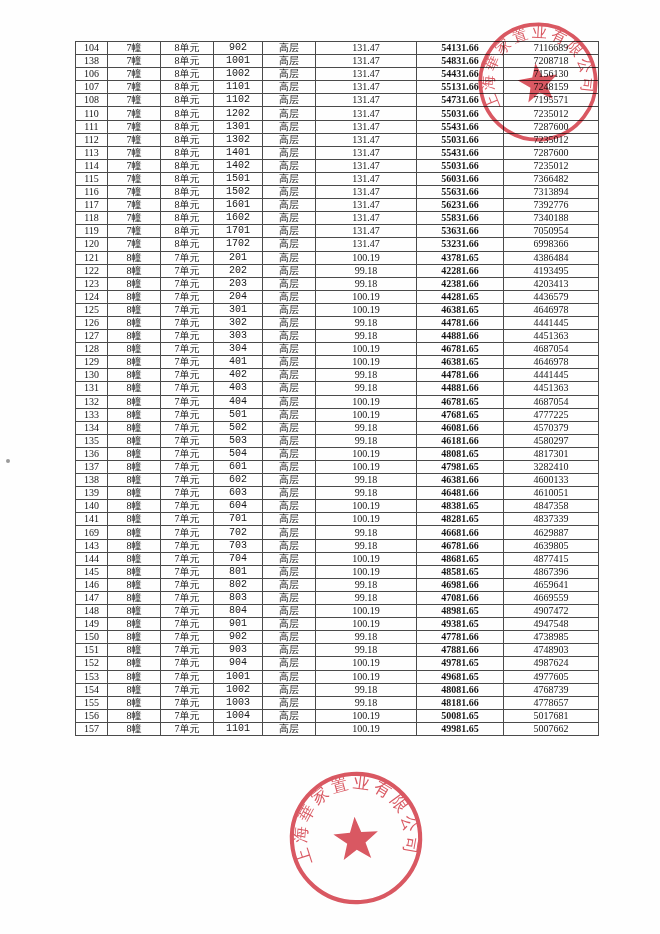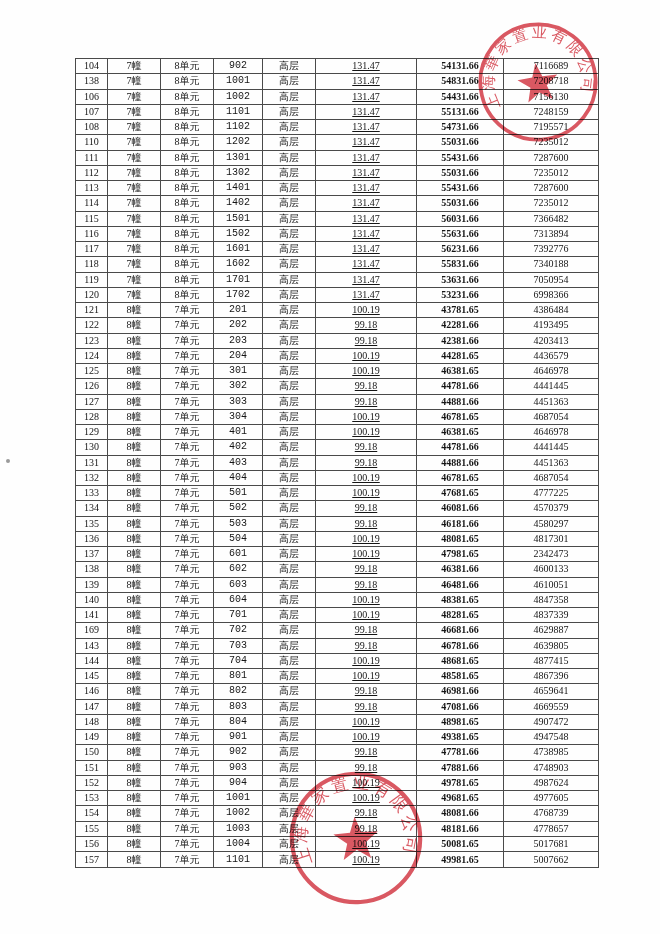--- a/index.html
+++ b/index.html
@@ -9,41 +9,41 @@
     font-family:"Liberation Serif", serif;
     position:relative;
     overflow:hidden;
   }
   .page{
     position:absolute;left:0;top:0;width:660px;height:934px;
     background:#fefefe;
   }
   table.price-table{
     position:absolute;
-    left:75px;top:58px;
-    width:515px;height:810px;
+    left:75px;top:41px;
+    width:515px;height:695px;
     border-collapse:collapse;
     table-layout:fixed;
   }
   table.price-table td{
     border:1px solid #4a4a4a;
     font-size:10px;
     line-height:1;
     color:#151515;
     text-align:center;
     padding:0;
     white-space:nowrap;
     overflow:hidden;
   }
   td.col0{width:31px;}
   td.col1{width:52px;}
   td.col2{width:52px;}
   td.col3{width:48px;font-family:Liberation Mono, monospace;}
   td.col4{width:52px;margin-left:8px;}
-  td.col5{width:100px;text-decoration:underline;}
+  td.col5{width:100px;}
   td.col6{width:86px;font-weight:bold;}
   td.col7{width:94px;text-align:right;padding-right:17px;}
   .stamp{
     position:absolute;
     color:#d2333f;
     opacity:0.82;
     mix-blend-mode:multiply;
     pointer-events:none;
   }
   .stamp-top{left:476px;top:20px;width:124px;height:124px;transform:rotate(-8deg);}
@@ -393,21 +393,21 @@
           <td class="col7">4817301</td>
         </tr>
         <tr>
           <td class="col0">137</td>
           <td class="col1">8幢</td>
           <td class="col2">7单元</td>
           <td class="col3">601</td>
           <td class="col4">高层</td>
           <td class="col5">100.19</td>
           <td class="col6">47981.65</td>
-          <td class="col7">2342473</td>
+          <td class="col7">3282410</td>
         </tr>
         <tr>
           <td class="col0">138</td>
           <td class="col1">8幢</td>
           <td class="col2">7单元</td>
           <td class="col3">602</td>
           <td class="col4">高层</td>
           <td class="col5">99.18</td>
           <td class="col6">46381.66</td>
           <td class="col7">4600133</td>

